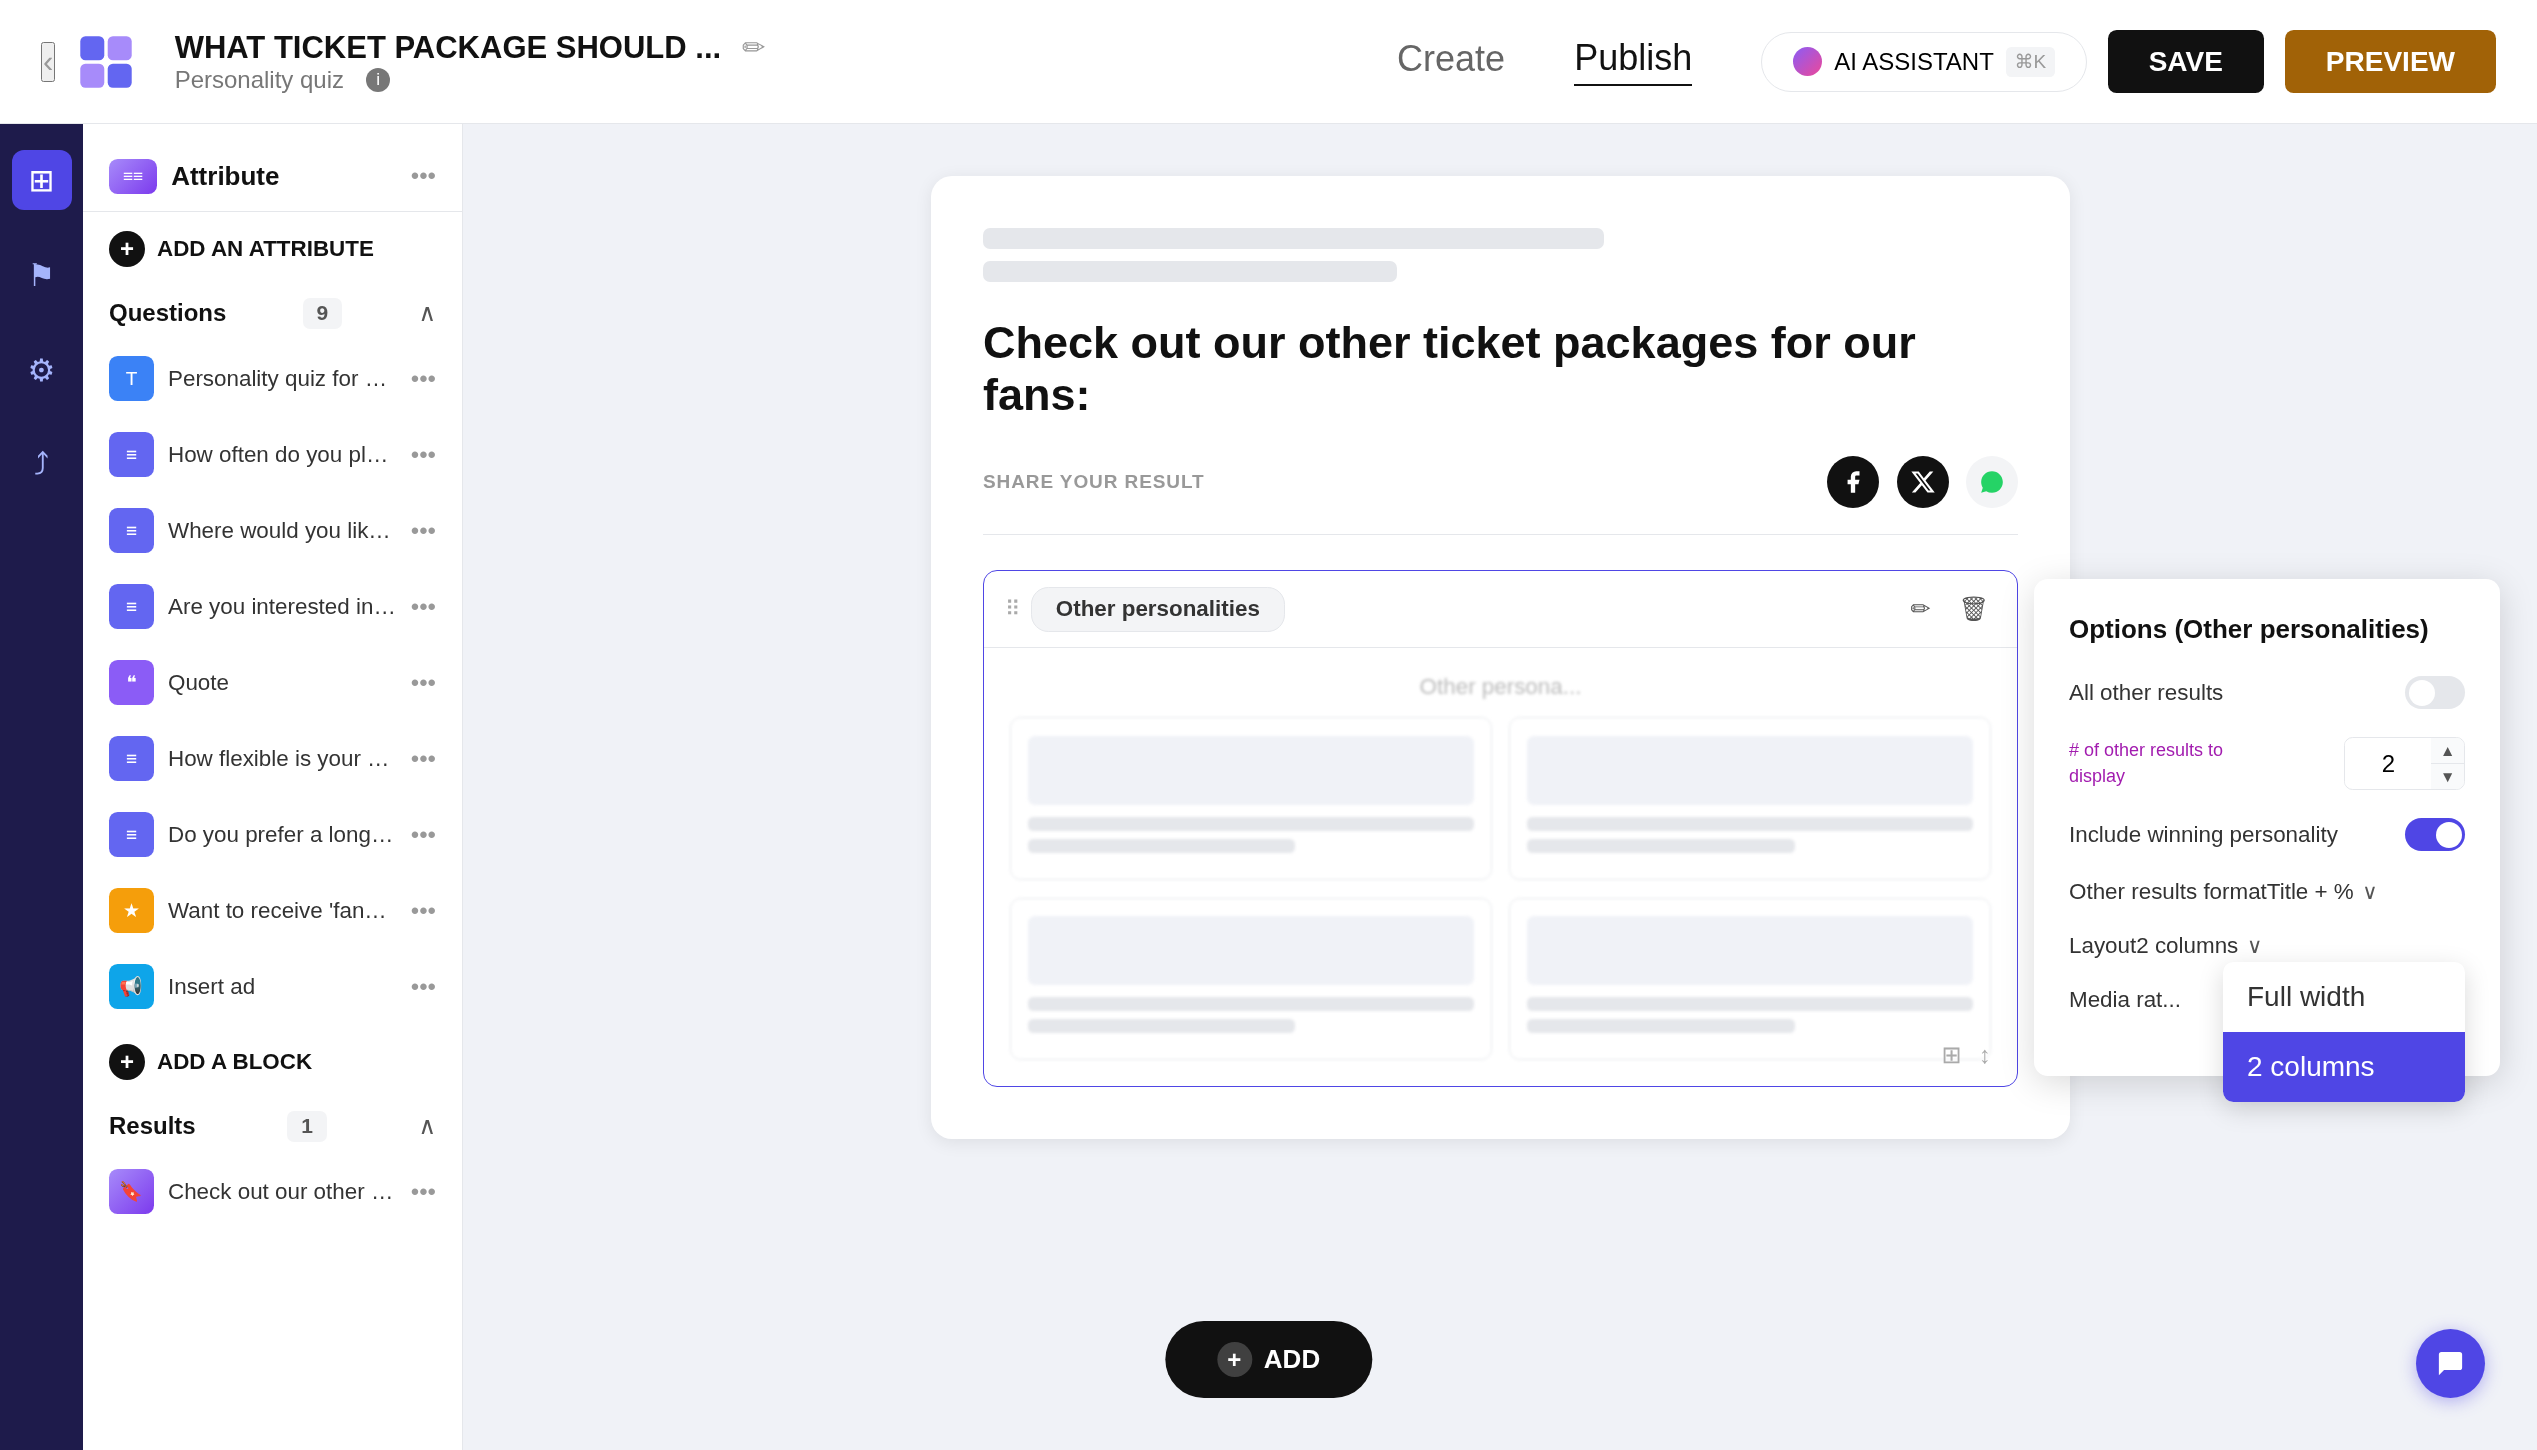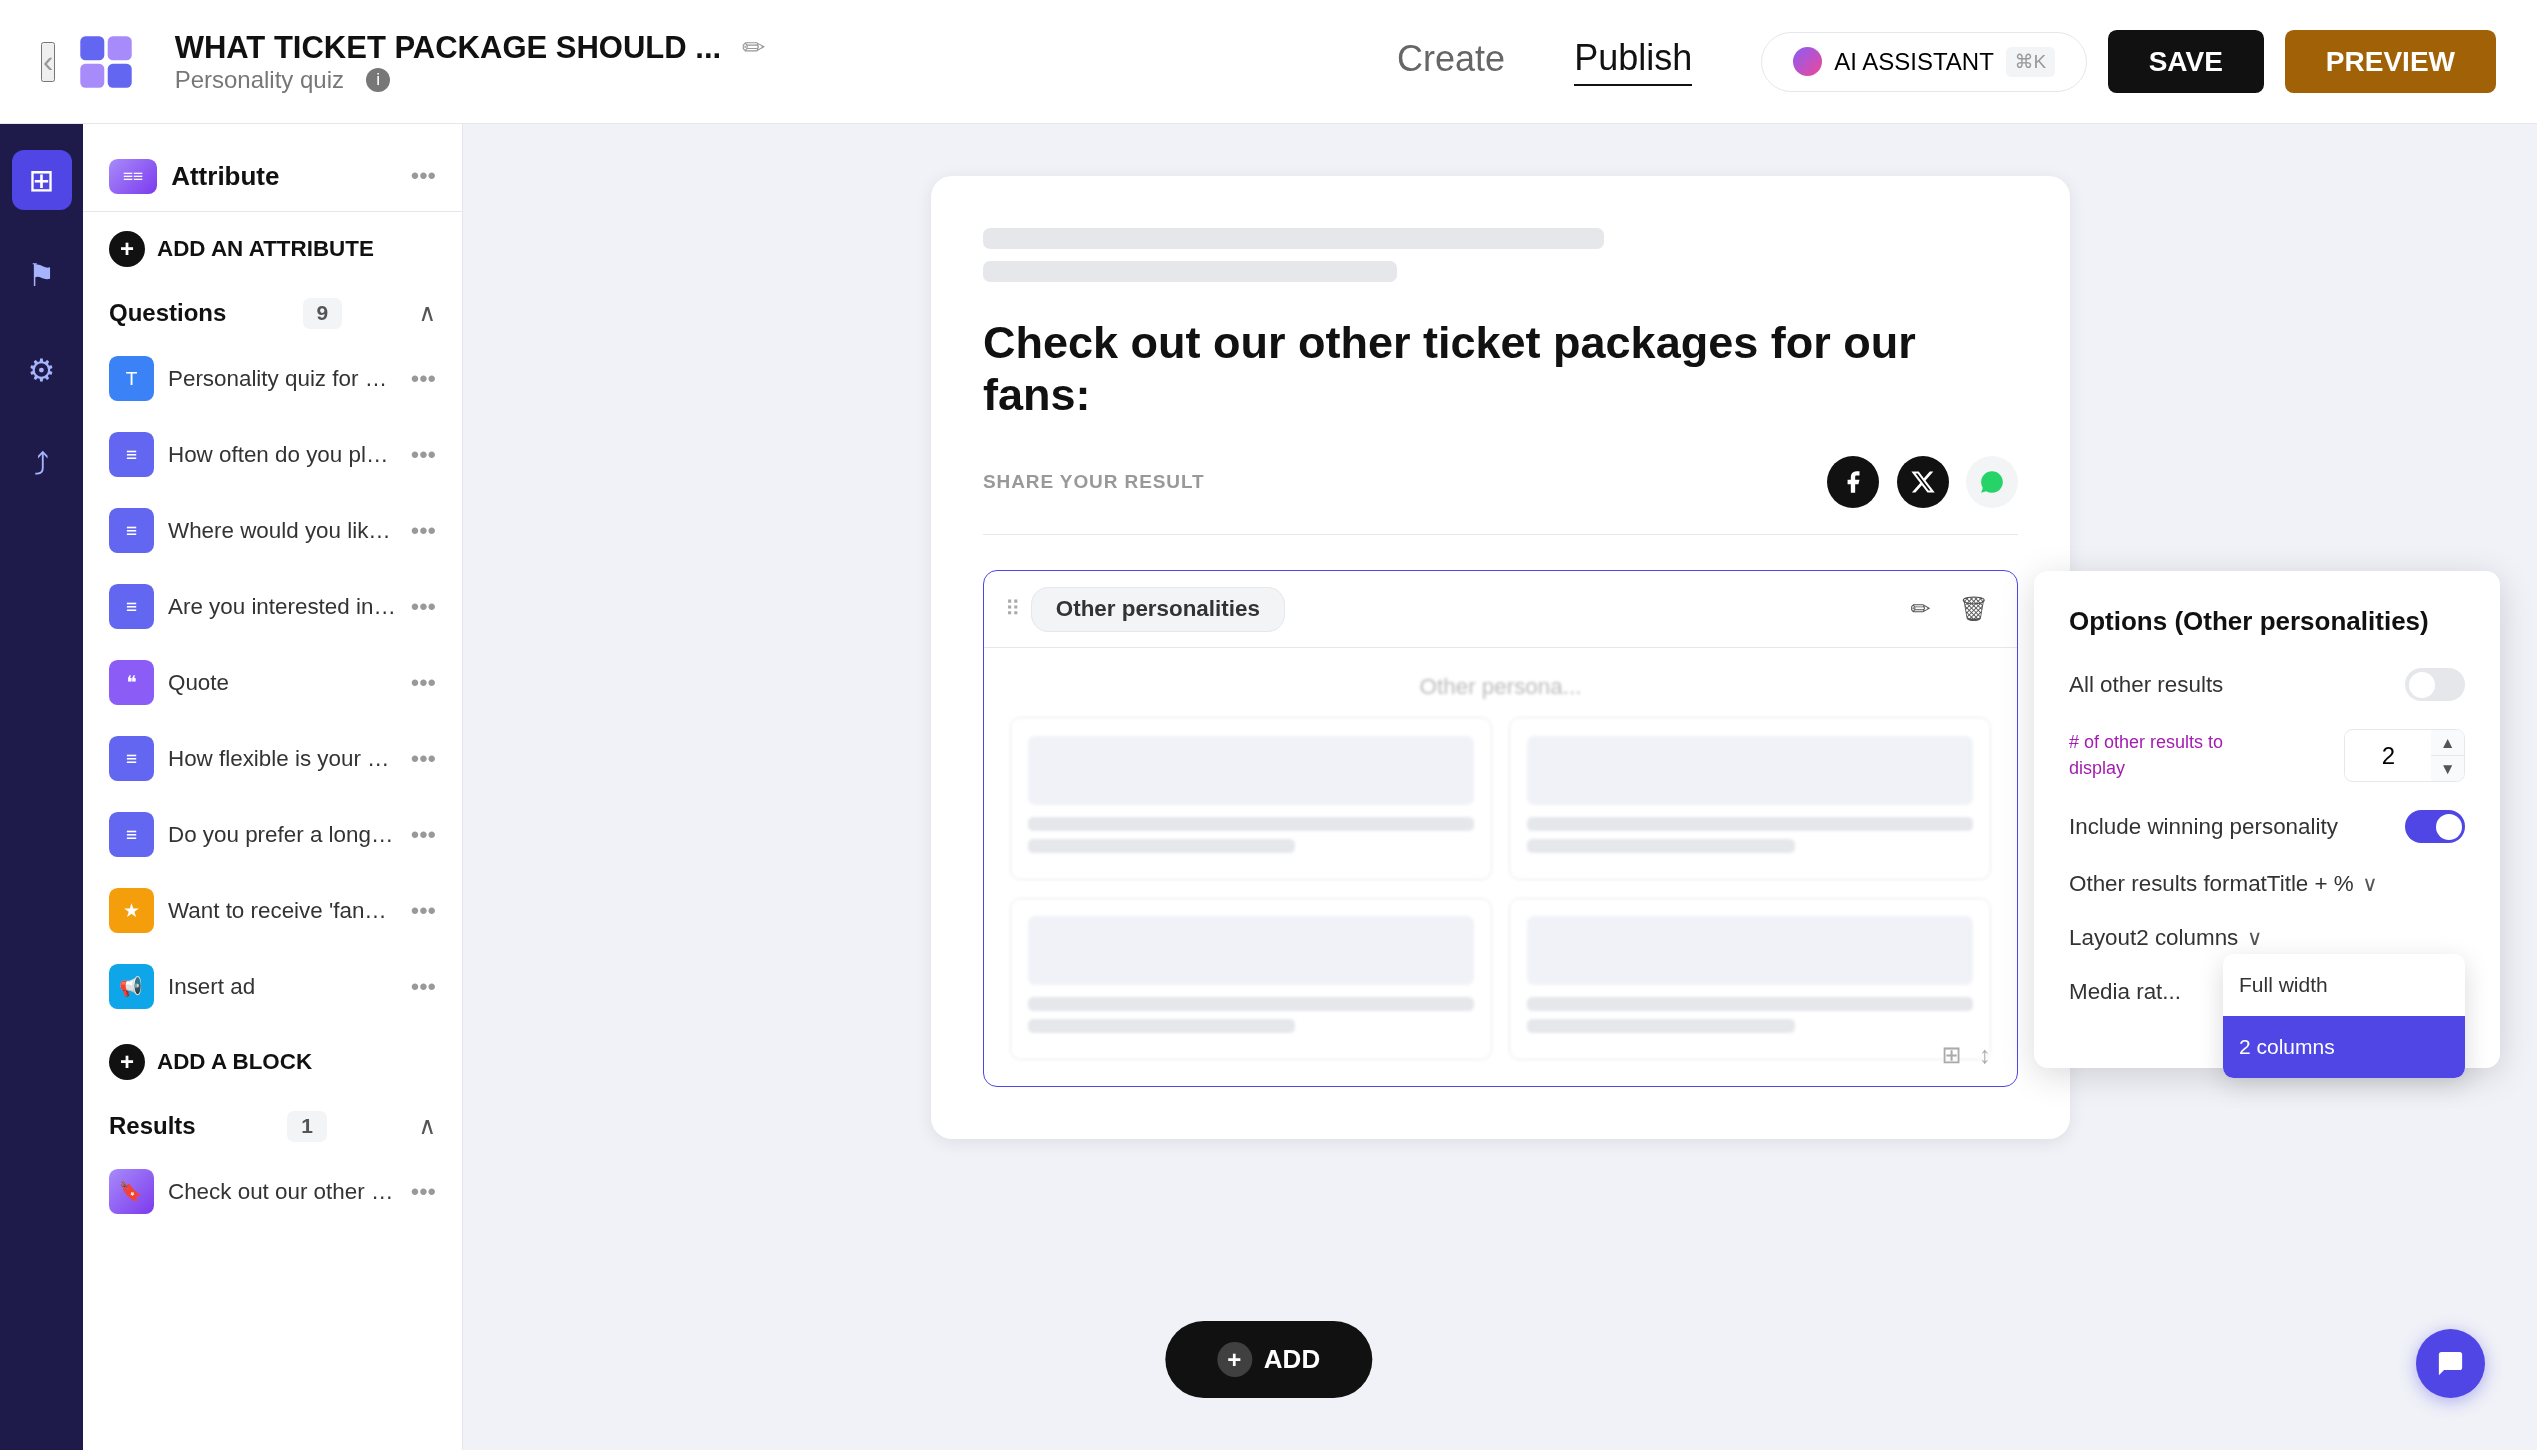--- a/index.html
+++ b/index.html
@@ -96,21 +96,21 @@
     .personalities-content { padding: 26px; position: relative; }
     .personalities-blurred { filter: blur(1.7px); }
     .personalities-grid-label { font-size: 22.4px; color: #bbb; text-align: center; margin-bottom: 17.3px; }
     .personalities-grid { display: grid; grid-template-columns: 1fr 1fr; gap: 17.3px; }
     .personality-card { border: 0.9px solid #e5e7eb; border-radius: 10.4px; padding: 17.3px; }
     .personality-card-img { background: #f0f2f7; border-radius: 7px; height: 69px; margin-bottom: 12px; }
     .personality-card-line { background: #e5e7eb; border-radius: 5.2px; height: 14px; margin-bottom: 8.6px; }
     .personality-card-line.short { width: 60%; }
 
     
-    .options-panel { position: absolute; right: -483px; top: 0; width: 466px; background: #fff; border-radius: 14px; box-shadow: 0 7px 35px rgba(0,0,0,0.15); padding: 35px; z-index: 50; }
+    .options-panel { position: absolute; right: -483px; top: 8px; width: 466px; background: #fff; border-radius: 14px; box-shadow: 0 7px 35px rgba(0,0,0,0.15); padding: 35px; z-index: 50; }
     .options-title { font-size: 26px; font-weight: 700; color: #111; margin-bottom: 31px; }
     .option-row { display: flex; align-items: center; justify-content: space-between; margin-bottom: 28px; }
     .option-label { font-size: 22.4px; color: #333; }
     .option-label-multi { font-size: 18px; color: #a21caf; line-height: 1.4; max-width: 207px; }
     
     
     .toggle { width: 60px; height: 33px; border-radius: 16.4px; background: #e5e7eb; position: relative; cursor: pointer; flex-shrink: 0; }
     .toggle.on { background: #4f46e5; }
     .toggle::after { content: ''; width: 26px; height: 26px; border-radius: 50%; background: #fff; position: absolute; top: 3.5px; left: 3.5px; transition: left 0.2s; }
     .toggle.on::after { left: 31px; }
@@ -122,21 +122,21 @@
     .num-up, .num-down { border: none; background: #f9fafb; cursor: pointer; padding: 3.5px 8.6px; font-size: 15.5px; color: #555; }
     .num-up { border-bottom: 0.9px solid #e5e7eb; }
 
     
     .option-select-row { display: flex; align-items: center; justify-content: flex-start; margin-bottom: 28px; position: relative; }
     .select-value { display: flex; align-items: center; gap: 8.6px; font-size: 22.4px; color: #333; cursor: pointer; }
     .chevron-icon { font-size: 21px; color: #555; }
 
     
     .dropdown-menu { position: absolute; right: 0; top: 110%; width: 242px; background: #fff; border-radius: 10.4px; box-shadow: 0 7px 26px rgba(0,0,0,0.15); z-index: 200; overflow: hidden; }
-    .dropdown-item { padding: 19px 16px; font-size: 21px; color: #333; cursor: pointer; }
+    .dropdown-item { padding: 19px 24px; font-size: 28px; color: #333; cursor: pointer; }
     .dropdown-item.selected { background: #4f46e5; color: #fff; }
 
     
     .add-btn { position: fixed; bottom: 52px; left: 50%; transform: translateX(-50%); background: #111; color: #fff; border: none; border-radius: 43px; padding: 21px 52px; font-size: 26px; font-weight: 700; cursor: pointer; display: flex; align-items: center; gap: 12px; z-index: 80; }
     .add-btn-icon { width: 35px; height: 35px; border-radius: 50%; background: rgba(255,255,255,0.2); display: flex; align-items: center; justify-content: center; font-size: 24px; }
 
     
     .chat-fab { position: fixed; bottom: 52px; right: 52px; width: 69px; height: 69px; border-radius: 50%; background: #4f46e5; display: flex; align-items: center; justify-content: center; color: #fff; font-size: 31px; cursor: pointer; box-shadow: 0 3.5px 17.3px rgba(79,70,229,0.4); z-index: 200; }
 
     

